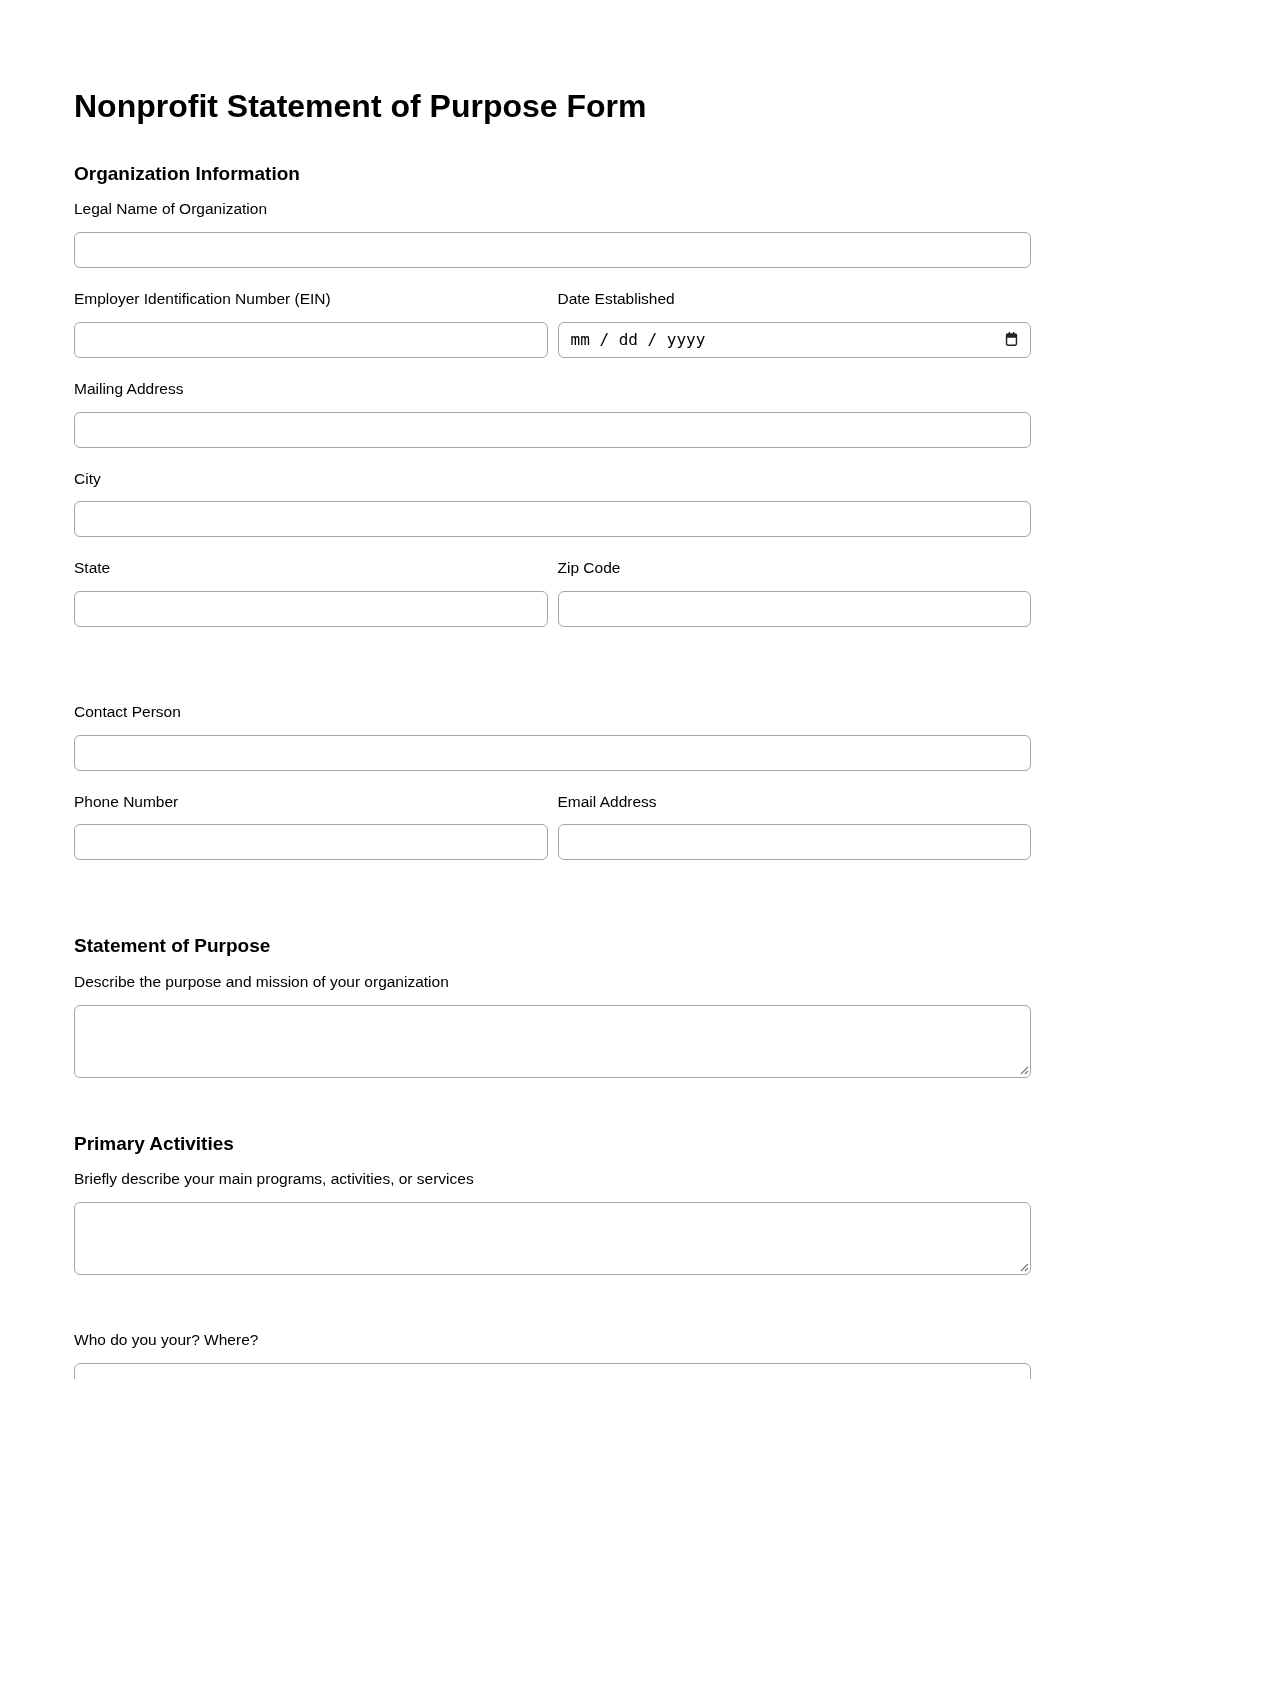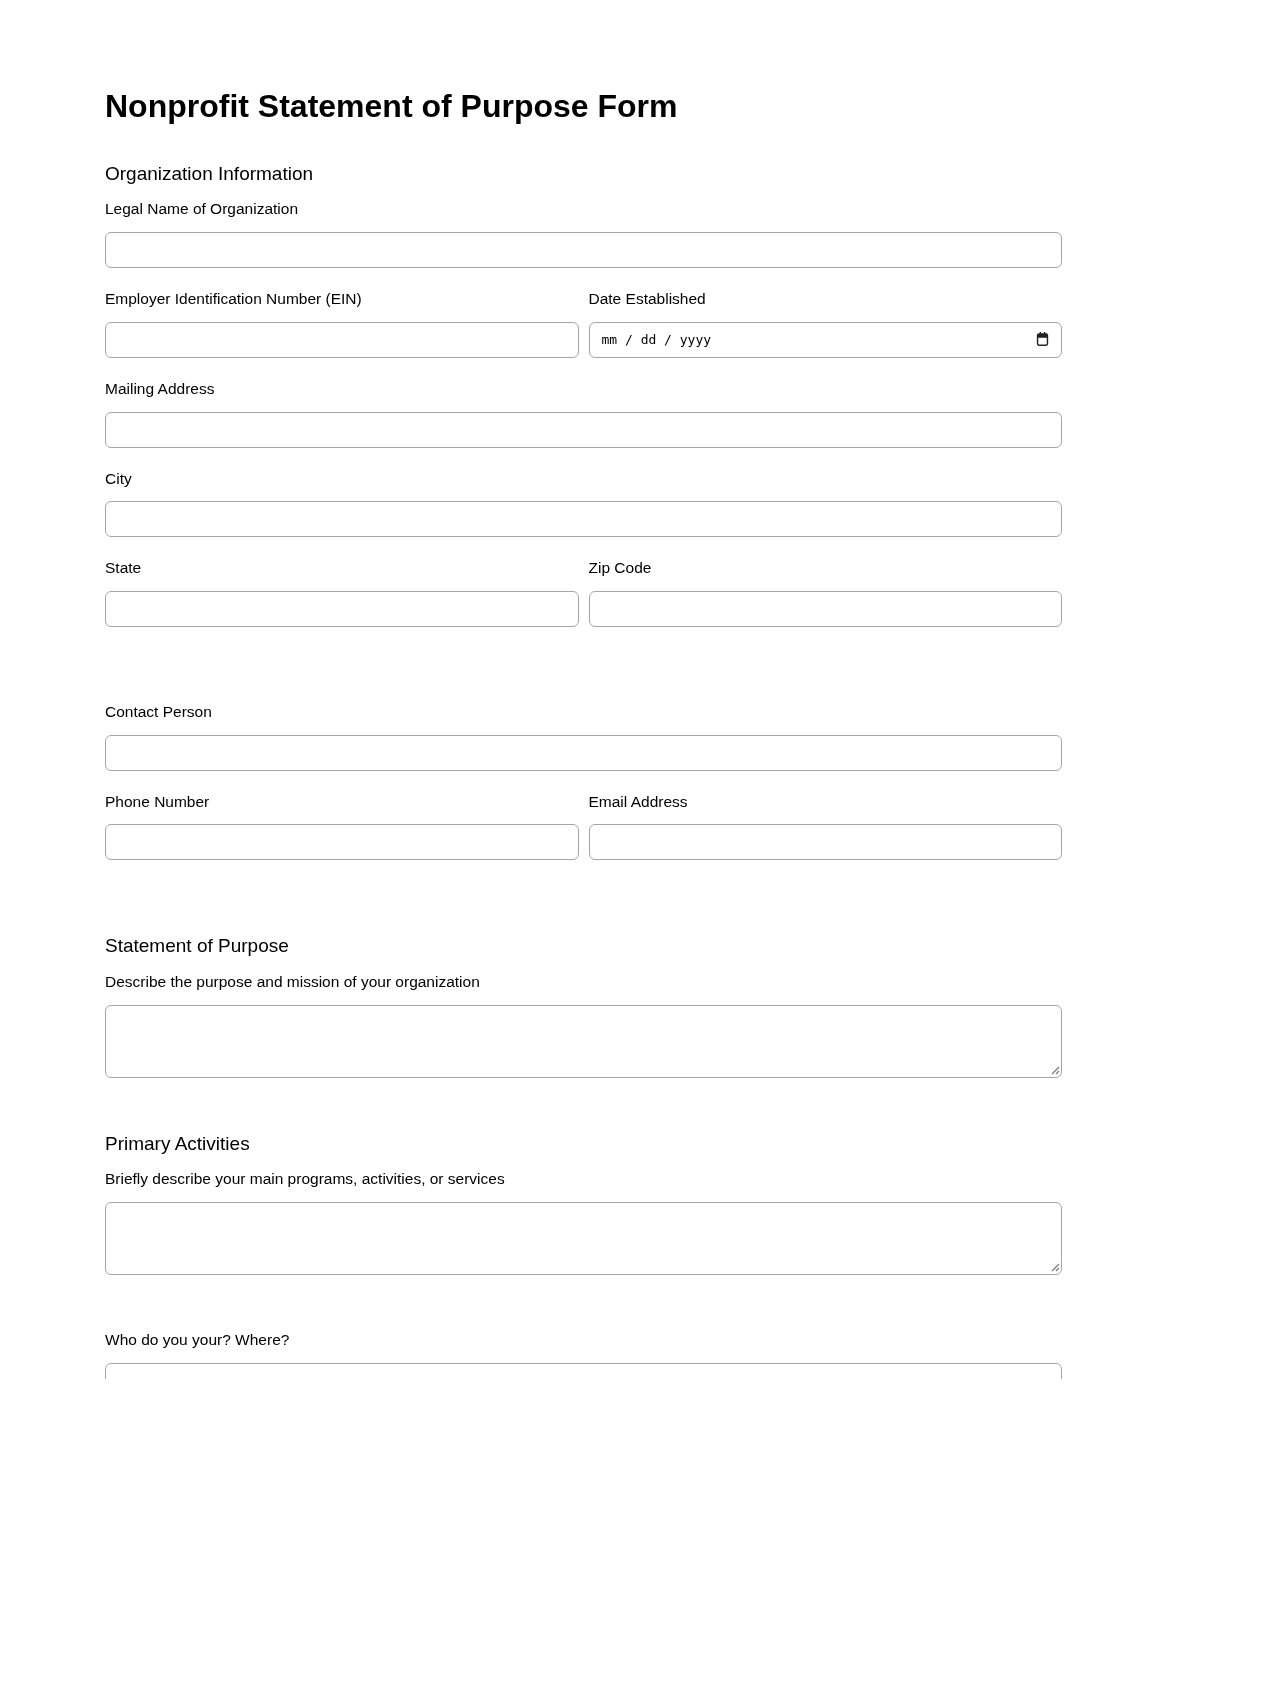--- a/index.html
+++ b/index.html
@@ -9,35 +9,35 @@
     font-family: "Liberation Sans", sans-serif;
     color: #000000;
   }
   body {
     width: 1263px;
     height: 1699px;
     overflow: hidden;
     position: relative;
   }
   .page {
-    margin-left: 105px;
+    margin-left: 74px;
     width: 957px;
   }
   h1.page-title {
     font-size: 32px;
     font-weight: 700;
     margin: 88px 0 0 0;
     line-height: 1.15;
     color: #000;
   }
   .section { margin-top: 54px; }
   .section.first { margin-top: 37px; }
   h2.section-heading {
     font-size: 19px;
-    font-weight: 400;
+    font-weight: 700;
     margin: 0 0 12px 0;
     line-height: 1.3;
     color: #000;
   }
   .field { margin-bottom: 20px; }
   .field-label {
     display: block;
     font-size: 15.5px;
     line-height: 1.4;
     margin-bottom: 12px;
@@ -68,21 +68,21 @@
     box-sizing: border-box;
     height: 36px;
     border: 1px solid #a6a6a6;
     border-radius: 6px;
     padding: 0 10px 0 12px;
     background: #fff;
     cursor: default;
   }
   .date-placeholder {
     font-family: "DejaVu Sans Mono", monospace;
-    font-size: 13px;
+    font-size: 16px;
     color: #000;
     white-space: nowrap;
   }
   .calendar-btn {
     display: flex;
     align-items: center;
     justify-content: center;
     width: 18px;
     height: 18px;
     flex: 0 0 auto;

